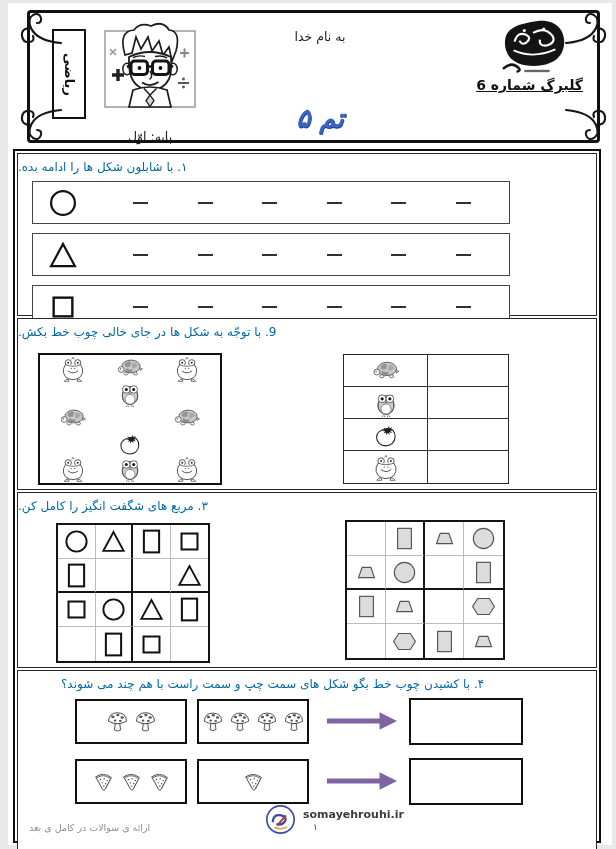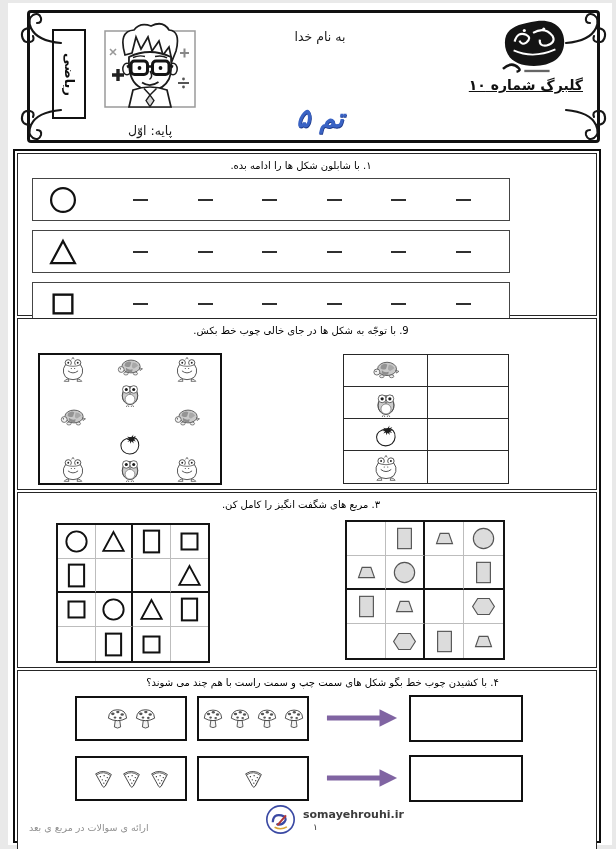--- a/index.html
+++ b/index.html
@@ -15,42 +15,42 @@
   .fl.bl { left:-13px; bottom:-12px; transform:scaleY(-1); }
   .fl.tr { right:-13px; top:-12px; transform:scaleX(-1); }
   .fl.br { right:-13px; bottom:-12px; transform:scale(-1,-1); }
 
   .h-left { position:absolute; left:10px; top:6px; width:180px; height:120px; }
   .subject-box { position:absolute; left:12px; top:10px; width:34px; height:90px;
                  border:2.6px solid #111; display:flex; align-items:center; justify-content:center; }
   .subject-box span { transform:rotate(90deg); direction:rtl; font-size:13px; font-weight:bold;
                       color:#111; white-space:nowrap; }
   .boy { position:absolute; left:60px; top:0; width:100px; height:90px; }
-  .grade { position:absolute; left:52px; top:104px; width:116px; text-align:center;
+  .grade { position:absolute; left:52px; top:110px; width:116px; text-align:center;
            direction:rtl; font-size:12.5px; color:#1a1a1a; }
 
   .h-center { position:absolute; left:195px; top:0; width:190px; height:100%; }
   .bismillah { position:absolute; top:16px; width:100%; text-align:center; direction:rtl;
                font-size:12.5px; color:#1a1a1a; }
   .theme { position:absolute; bottom:7px; width:100%; text-align:center; direction:rtl;
            font-size:26px; font-weight:bold; font-style:italic; color:var(--theme-blue,#3a63c4);
            text-shadow:0.5px 0.5px 0 #1e3a8a; letter-spacing:2px; }
 
   .h-right { position:absolute; right:6px; top:2px; width:195px; direction:rtl; }
   .school-logo { display:block; margin:3px 22px 0 auto; width:68px; height:57px; }
   .series { margin:2px 8px 0 0; text-align:right; font-size:14px; font-weight:bold; color:#111;
             text-decoration:underline; }
   .name-line { margin:5px 8px 0 0; text-align:right; font-size:10.5px; color:#222;
                white-space:nowrap; overflow:hidden; }
 
   
   .main { position:absolute; left:5px; top:146px; width:588px; height:694px;
           border:2.6px solid #0d0d0d; padding:2px; background:#fff; }
   .sec { border:1.4px solid #262626; margin-bottom:2px; position:relative; background:#fff; }
-  .sec-title { direction:rtl; text-align:center; padding:6px 12px 0 0; font-size:10px; color:#000000; }
+  .sec-title { direction:rtl; text-align:left; padding:6px 12px 0 0; font-size:12px; color:#0369a1; }
 
   
   .s1 { height:163px; }
   .s1-rows { margin:7px 0 0 14px; width:478px; }
   .s1-row { height:43px; border:1.6px solid #454545; margin-bottom:9px;
             display:flex; align-items:center; background:#fff; }
   .s1-shape { width:36px; height:36px; margin-left:12px; flex:none; display:flex;
               align-items:center; justify-content:center; }
   .s1-shape .ic { width:34px; height:34px; }
   .s1-dashes { flex:1; display:flex; justify-content:space-between; align-items:center;
@@ -167,21 +167,21 @@
       <svg class="school-logo" viewBox="0 0 70 58">
         <path d="M36 3 C55 0 66 11 65 26 C64 41 52 49 34 49 C16 49 4 41 4 25 C4 10 17 6 36 3 Z" fill="#141414"></path>
         <path d="M14 24 Q17 13 26 17 Q32 20 26 25 Q21 28 19 23" stroke="#fff" stroke-width="2.2" fill="none"></path>
         <path d="M33 15 Q45 8 53 18 Q57 25 47 28 Q39 29 40 22" stroke="#fff" stroke-width="2.2" fill="none"></path>
         <circle cx="24" cy="12.5" r="1.6" fill="#fff"></circle>
             <circle cx="44" cy="11" r="1.6" fill="#fff"></circle>
         <path d="M13 33 Q33 42 56 32" stroke="#fff" stroke-width="1.8" fill="none"></path>
         <path d="M2 52 q9 -8 16 -1 q3 3 -2 4" stroke="#141414" stroke-width="2.6" fill="none"></path>
         <rect x="24" y="53" width="26" height="2.4" fill="#666"></rect>
       </svg>
-      <div class="series">گلبرگ شماره ۱۰</div>
+      <div class="series">گلبرگ شماره 6</div>
     </div>
   </div>
 
   <div class="main">
 
     <section class="sec s1">
       <div class="sec-title">۱. با شابلون شکل ها را ادامه بده.</div>
       <div class="s1-rows">
         <div class="s1-row">
           <span class="s1-shape">
@@ -523,21 +523,21 @@
         <circle cx="17" cy="17" r="15" fill="#fff" stroke="#3a49a3" stroke-width="1.8"></circle>
         <path d="M8.5 20 Q9 10.5 18 12.5 Q25 14.5 21.5 19.5 Q18 24 12.5 22" fill="none" stroke="#3a49a3" stroke-width="2.4"></path>
         <path d="M13.5 23.5 L23 12.5" stroke="#b23737" stroke-width="2.2"></path>
         <path d="M10.5 25.5 q7 3.5 13.5 -0.5" fill="none" stroke="#d9a433" stroke-width="1.7"></path>
       </svg>
       <div>
         <div class="wm-text">somayehrouhi.ir</div>
         <div class="wm-page">۱</div>
       </div>
     </div>
-    <div class="note">ارائه ی سوالات در مربع ی بعد</div>
+    <div class="note">ارائه ی سوالات در کامل ی بعد</div>
   </div>
  </div>
 
  <svg class="defs" aria-hidden="true">
   <defs>
    <symbol id="i-circle-o" viewBox="0 0 40 40">
           <circle cx="20" cy="20" r="14" fill="#fff" stroke="#111" stroke-width="2.6"></circle>
         </symbol>
    <symbol id="i-tri-o" viewBox="0 0 40 40">
           <path d="M20 7 L34 33 H6 Z" fill="#fff" stroke="#111" stroke-width="2.6"></path>

